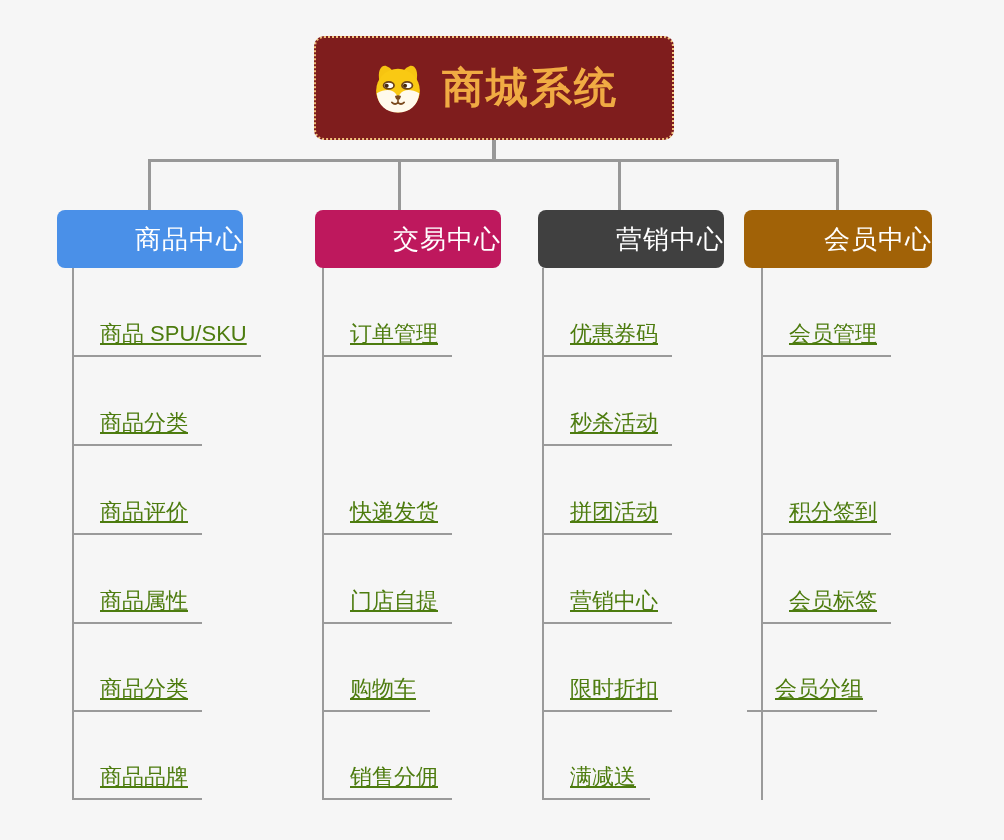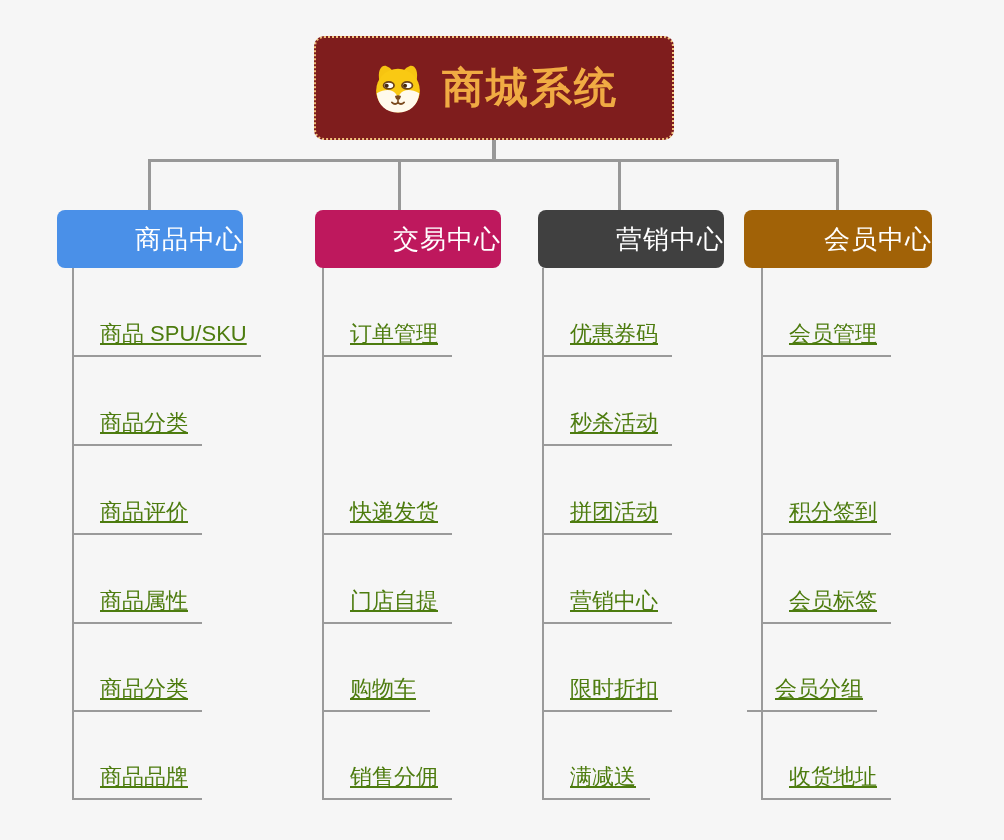--- a/index.html
+++ b/index.html
@@ -104,15 +104,14 @@
   <div class="leaf" style="left:542px;top:408px">秒杀活动</div>
   <div class="leaf" style="left:542px;top:497px">拼团活动</div>
   <div class="leaf" style="left:542px;top:586px">营销中心</div>
   <div class="leaf" style="left:542px;top:674px">限时折扣</div>
   <div class="leaf" style="left:542px;top:762px">满减送</div>
 
   <div class="leaf" style="left:761px;top:319px">会员管理</div>
   <div class="leaf" style="left:761px;top:497px">积分签到</div>
   <div class="leaf" style="left:761px;top:586px">会员标签</div>
   <div class="leaf" style="left:747px;top:674px">会员分组</div>
-  <div class="leaf" style="left:761px;top:762px">收货地址</div>
 
 </div>
 
 </body></html>

